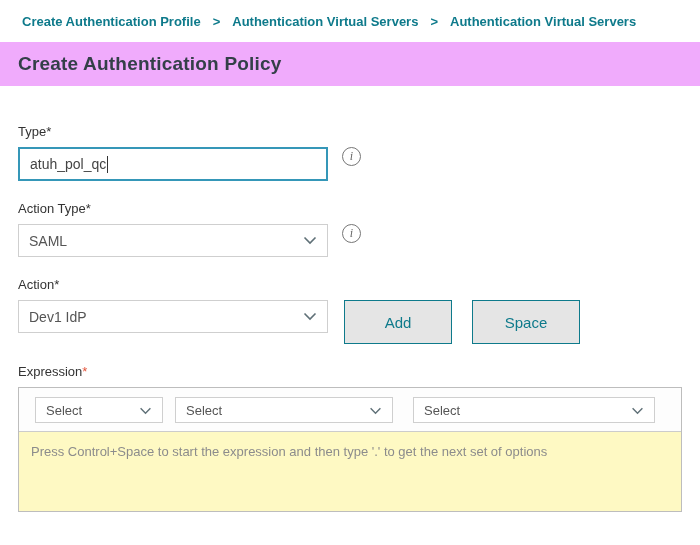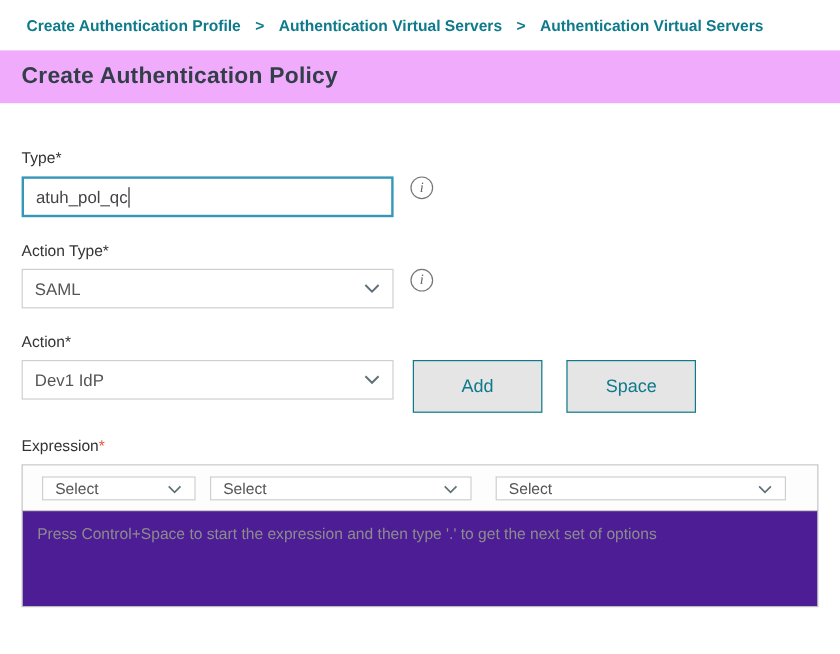--- a/index.html
+++ b/index.html
@@ -138,41 +138,41 @@
     width:664px;
   }
   .expr-toolbar {
     display:flex;
     align-items:center;
     gap:12px;
     padding:9px 10px 8px 16px;
     background:#fdfdfd;
   }
   .expr-select {
-    height:20px;
+    height:26px;
     border:1px solid #cfcfcf;
     background:#ffffff;
     display:flex;
     align-items:center;
     justify-content:space-between;
     padding:0 10px;
     font-size:13px;
     color:#555555;
     cursor:pointer;
   }
   .expr-select.s1 { width:128px; }
   .expr-select.s2 { width:218px; }
   .expr-select.s3 { width:242px; margin-left:8px; }
 
   .expr-editor {
     border-top:1px solid #cccccc;
     min-height:80px;
     padding:10px 12px;
     cursor:text;
-    background:#4c1d95;
+    background:#fef9c3;
   }
   .expr-placeholder {
     font-size:13px;
     color:#8c8c8c;
   }
 </style>
 </head>
 <body>
 
 <nav class="breadcrumb">

